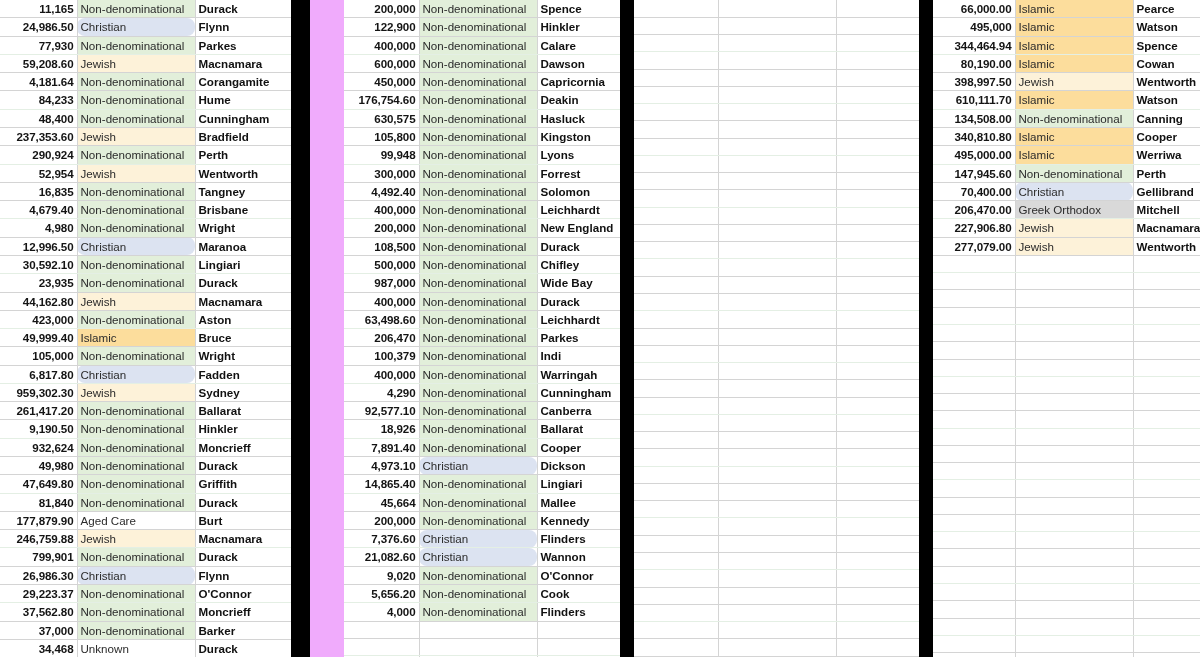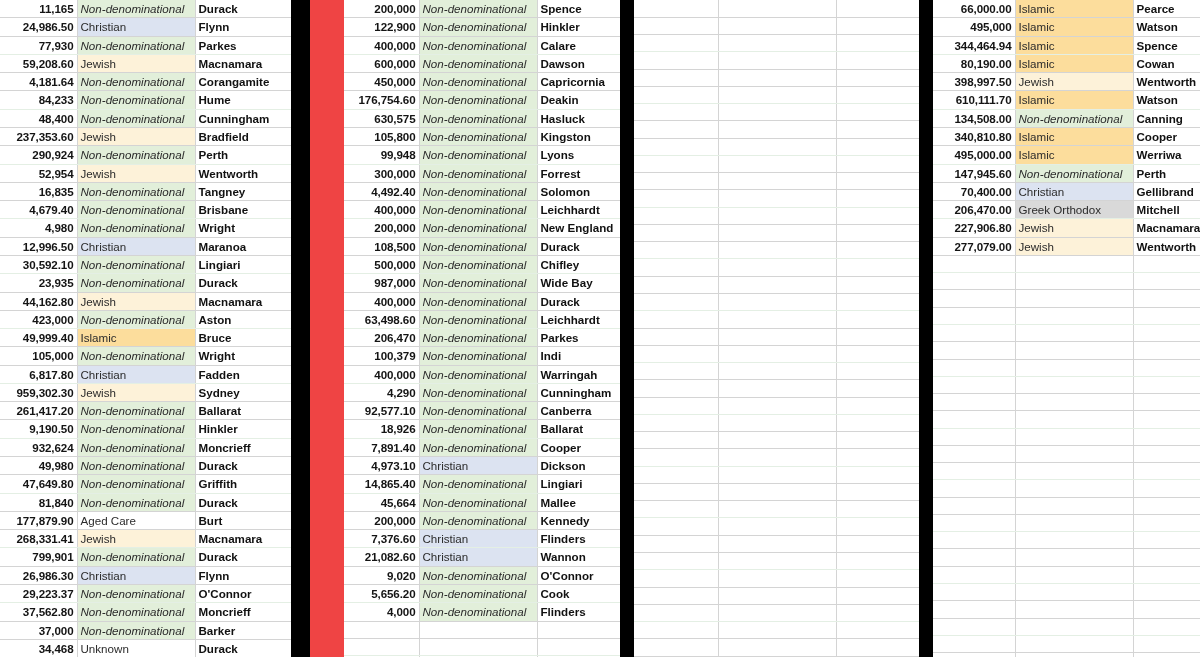--- a/index.html
+++ b/index.html
@@ -15,21 +15,21 @@
     font-family: "Liberation Sans", sans-serif;
   }
 
   #sheet {
     position: relative;
     width: 1200px;
     height: 657px;
     display: flex;
     flex-direction: row;
     align-items: center;
-    background: #ef4444;
+    background: #f0abfc;
   }
 
   .pane {
     position: relative;
     height: 657px;
     overflow: hidden;
     background: #ffffff;
     flex: 0 0 auto;
   }
 
@@ -78,22 +78,22 @@
   }
   td.c-div {
     text-align: left;
     color: #111111;
     font-weight: bold;
     border-right: none;
   }
 
   
   .fill-none { background: #ffffff; }
-  .fill-green { background: #e2efda; font-style: italic; }
-  .fill-blue  { background: #dce3f1; }
+  .fill-green { background: #e2efda; }
+  .fill-blue  { background: #dce3f1; border-radius: 8px; }
   .fill-cream { background: #fdf2d9; }
   .fill-amber { background: #fcdd9c; }
   .fill-gray  { background: #d9d9d9; }
 
   
   tr.band td { border-bottom: 1px solid #e4efe4; }
 
   .blank td { background: #ffffff; }
 
   
@@ -249,21 +249,21 @@
             <td class="c-value">81,840</td>
             <td class="c-cat fill-green">Non-denominational</td>
             <td class="c-div">Durack</td>
           </tr>
           <tr>
             <td class="c-value">177,879.90</td>
             <td class="c-cat fill-none">Aged Care</td>
             <td class="c-div">Burt</td>
           </tr>
           <tr class="band">
-            <td class="c-value">268,331.41</td>
+            <td class="c-value">246,759.88</td>
             <td class="c-cat fill-cream">Jewish</td>
             <td class="c-div">Macnamara</td>
           </tr>
           <tr>
             <td class="c-value">799,901</td>
             <td class="c-cat fill-green">Non-denominational</td>
             <td class="c-div">Durack</td>
           </tr>
           <tr>
             <td class="c-value">26,986.30</td>

